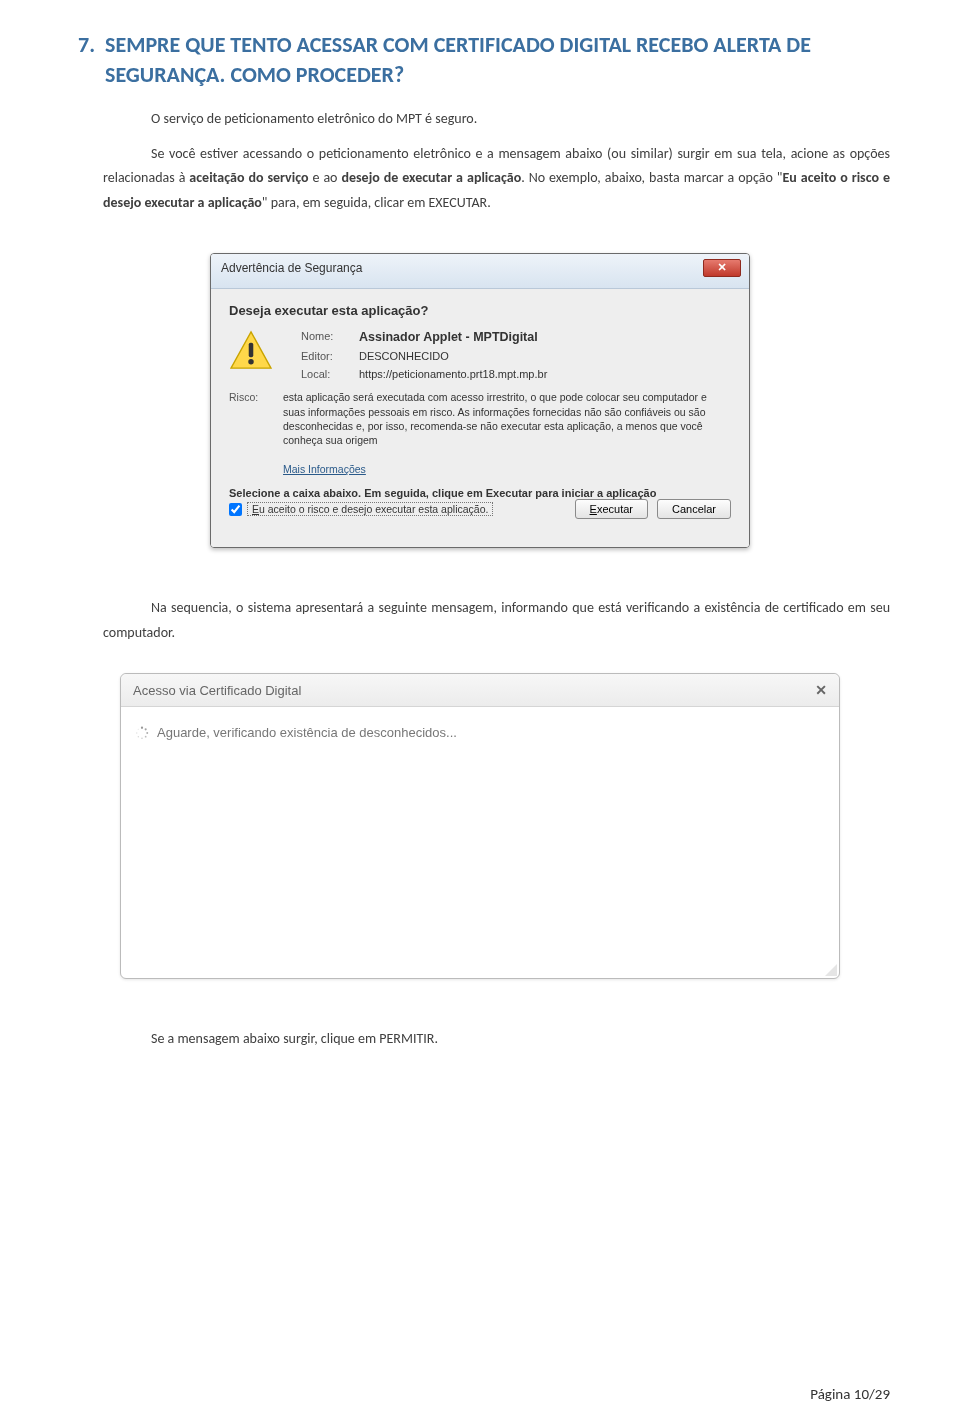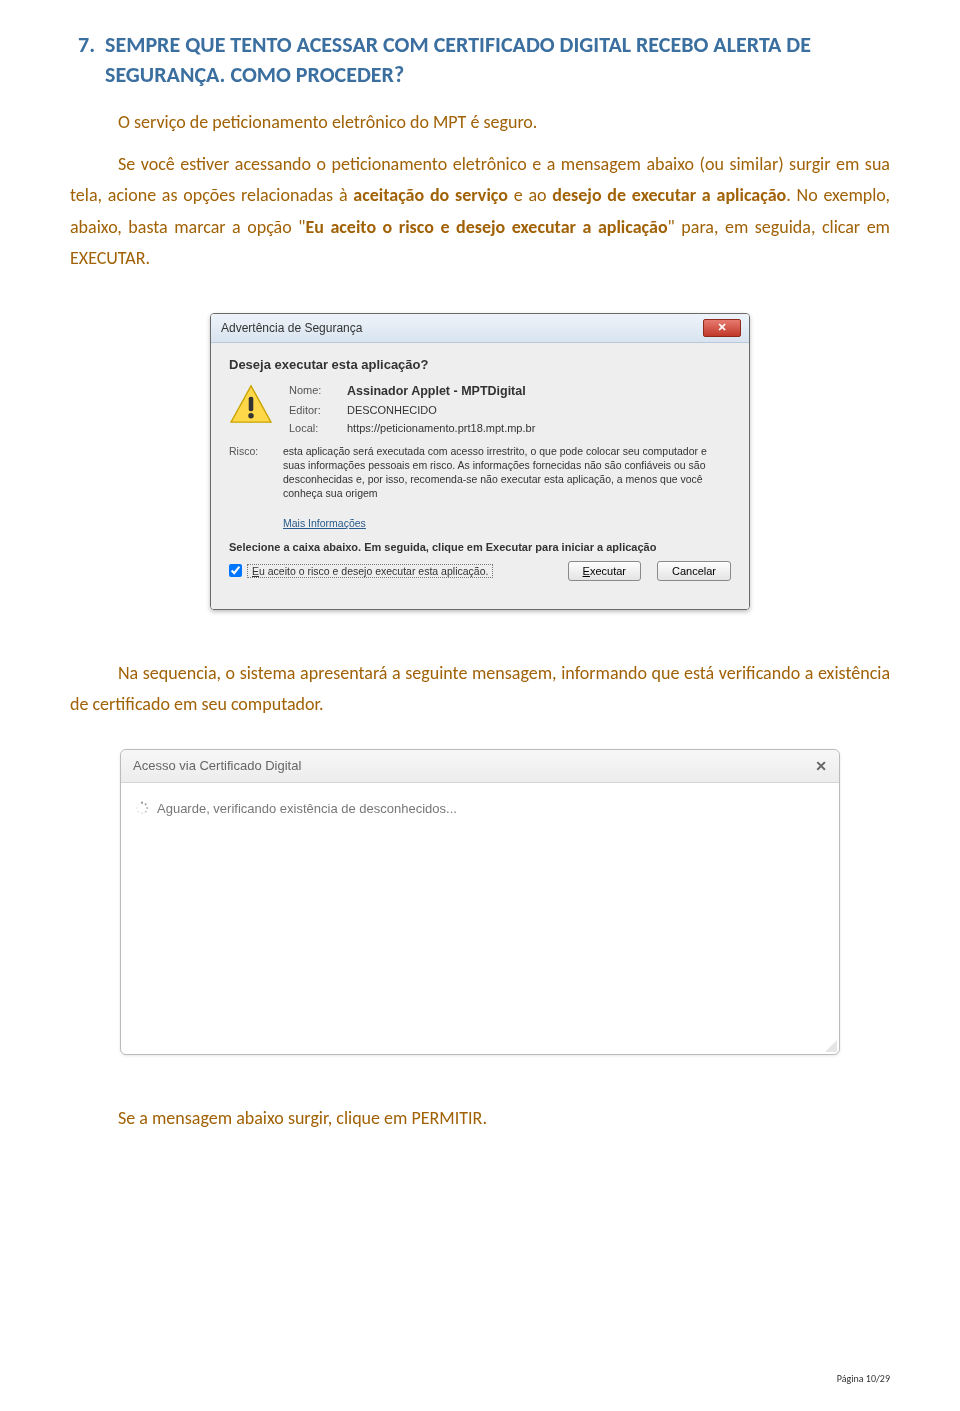--- a/index.html
+++ b/index.html
@@ -20,46 +20,47 @@
       display: flex;
     }
     .section-heading .num {
       padding-right: 8px;
       padding-left: 8px;
     }
     .section-heading .title-text {
       padding-left: 2px;
     }
     .body-text {
-      font-size: 18px;
-      color: #a16207;
+      font-size: 14px;
+      color: #404040;
       line-height: 1.75;
       text-align: justify;
       margin-bottom: 10px;
+      margin-left: 33px;
     }
     .body-text.indent { text-indent: 48px; }
     .bold { font-weight: bold; }
     .dialog-wrap {
       display: flex;
       justify-content: center;
       margin: 38px 0 48px 0;
     }
     
     .sec-dialog {
       width: 540px;
       border: 1px solid #6a6a6a;
       border-radius: 4px;
       overflow: hidden;
       font-family: Tahoma, Arial, sans-serif;
       box-shadow: 0 2px 4px rgba(0,0,0,0.25);
     }
     .sec-titlebar {
       background: linear-gradient(#eef3f9, #d8e4f0);
       border-bottom: 1px solid #b9c8d8;
-      padding: 5px 8px 5px 10px;
+      padding: 5px 8px 11px 10px;
       display: flex;
       justify-content: space-between;
       align-items: center;
       font-size: 12px;
       color: #333;
     }
     .close-btn {
       width: 38px;
       height: 18px;
       background: linear-gradient(#e67a6e, #c0392b);
@@ -79,21 +80,21 @@
       color: #333;
     }
     .sec-question {
       font-weight: bold;
       font-size: 13px;
       margin-bottom: 12px;
     }
     .sec-top-row {
       display: flex;
       align-items: flex-start;
-      gap: 16px;
+      gap: 28px;
       margin-bottom: 10px;
     }
     .warn-icon {
       width: 44px;
       height: 40px;
       flex-shrink: 0;
     }
     .warn-icon svg { width: 100%; height: 100%; }
     .info-grid {
       flex: 1;
@@ -124,39 +125,39 @@
     .more-info {
       color: #2a5a8a;
       text-decoration: underline;
       font-size: 10.5px;
       margin-left: 54px;
       cursor: pointer;
     }
     .select-line {
       font-weight: bold;
       font-size: 11px;
-      margin: 12px 0 8px 0;
+      margin: 12px 0 0 0;
     }
     .bottom-row {
       display: flex;
       align-items: center;
       justify-content: space-between;
     }
     .chk-wrap {
       display: flex;
       align-items: center;
       gap: 5px;
       font-size: 10.5px;
     }
     .chk-wrap input { width: 13px; height: 13px; }
     .dotted-box {
       border: 1px dotted #777;
       padding: 0 4px;
     }
-    .btn-row { display: flex; gap: 16px; }
+    .btn-row { display: flex; gap: 9px; }
     .win-btn {
       background: linear-gradient(#fdfdfd, #e4e4e4);
       border: 1px solid #8a8a8a;
       border-radius: 3px;
       padding: 3px 14px;
       font-size: 11px;
       cursor: pointer;
     }
     .win-btn .u { text-decoration: underline; }
 
@@ -211,23 +212,23 @@
       content: "";
       position: absolute;
       bottom: 0; right: 0;
       width: 0; height: 0;
       border-left: 12px solid transparent;
       border-bottom: 12px solid #ccc;
       opacity: 0.5;
     }
     .footer {
       position: absolute;
-      bottom: 26px;
+      bottom: 8px;
       right: 70px;
-      font-size: 10px;
+      font-size: 15px;
       color: #333;
     }
   </style>
 </head>
 <body>
 
 <h2 class="section-heading">
   <span class="num">7.</span>
   <span class="title-text">SEMPRE QUE TENTO ACESSAR COM CERTIFICADO DIGITAL RECEBO ALERTA DE SEGURANÇA. COMO PROCEDER?</span>
 </h2>

